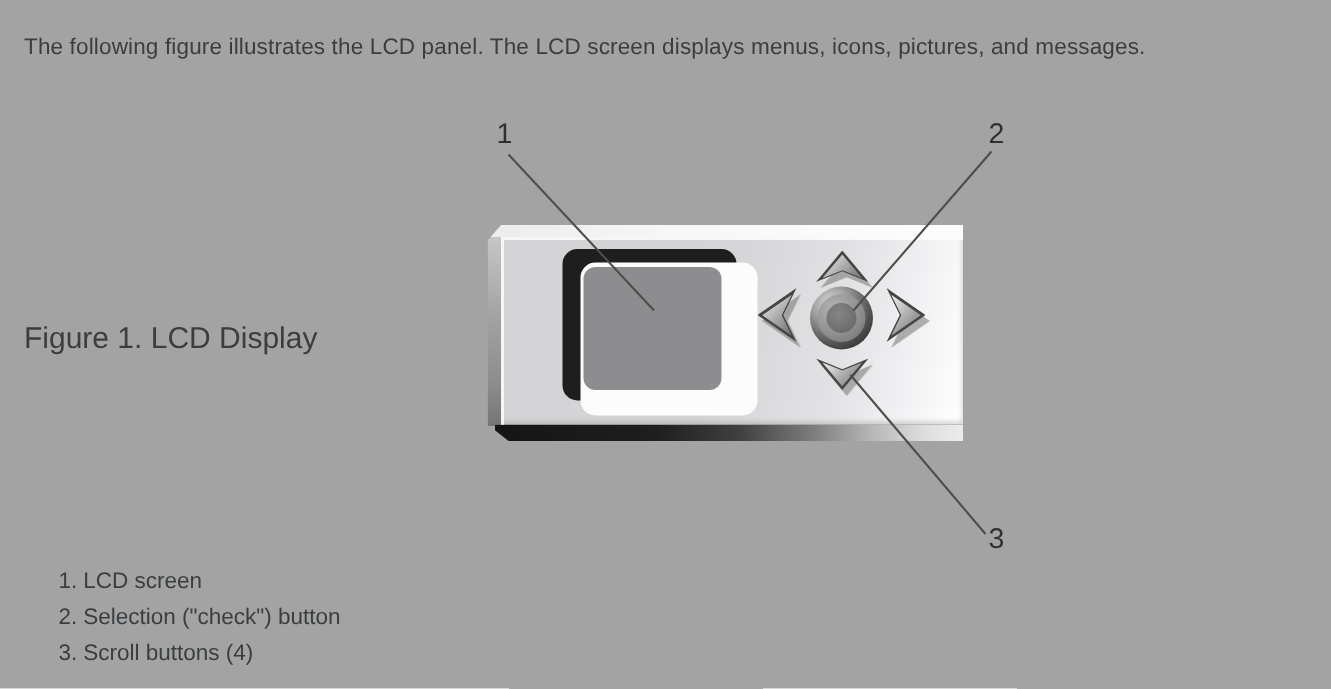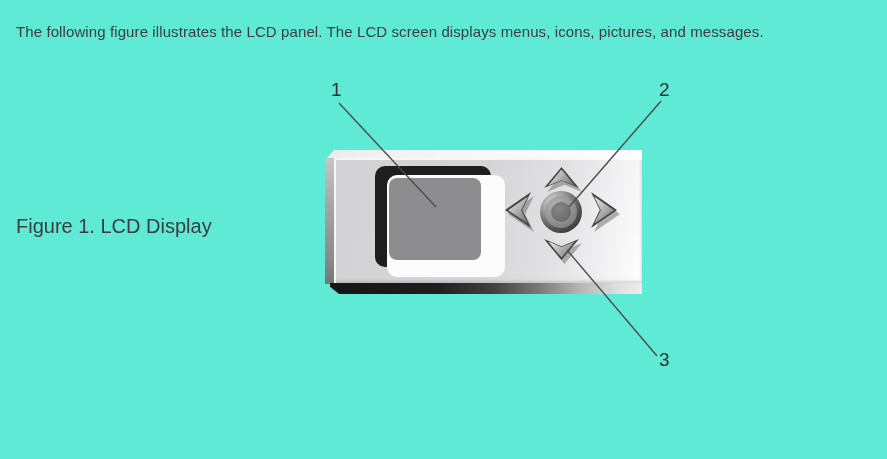--- a/index.html
+++ b/index.html
@@ -1,21 +1,21 @@
 <!DOCTYPE html>
 <html><head>
 <meta charset="utf-8">
 <style>
   * { margin: 0; padding: 0; box-sizing: border-box; }
   html, body { background: #ffffff; }
   .page {
     position: relative;
     width: 887px;
     height: 459px;
-    background: #5eead4;
+    background: #a3a3a3;
     font-family: "Liberation Sans", sans-serif;
     color: #3a3e41;
     overflow: hidden;
     padding-left: 24px;
   }
   .intro {
     position: absolute;
     left: 16px; top: 23px;
     font-size: 15px;
     letter-spacing: 0.1px;
@@ -171,14 +171,25 @@
       <line x1="339" y1="103" x2="436" y2="207" stroke="#4d4d4d" stroke-width="1.4"></line>
       <line x1="661" y1="101" x2="569" y2="207" stroke="#4d4d4d" stroke-width="1.4"></line>
       <line x1="567" y1="250" x2="657" y2="356" stroke="#4d4d4d" stroke-width="1.4"></line>
     </svg>
 
     <span class="callout-num num-1">1</span>
     <span class="callout-num num-2">2</span>
     <span class="callout-num num-3">3</span>
   </div>
 
+  <div class="legend">
+    <div class="legend-row">
+      <span class="legend-num">1.</span><span>LCD screen</span>
+    </div>
+    <div class="legend-row">
+      <span class="legend-num">2.</span><span>Selection ("check") button</span>
+    </div>
+    <div class="legend-row">
+      <span class="legend-num">3.</span><span>Scroll buttons (4)</span>
+    </div>
+  </div>
 
 </div>
 
 </body></html>

